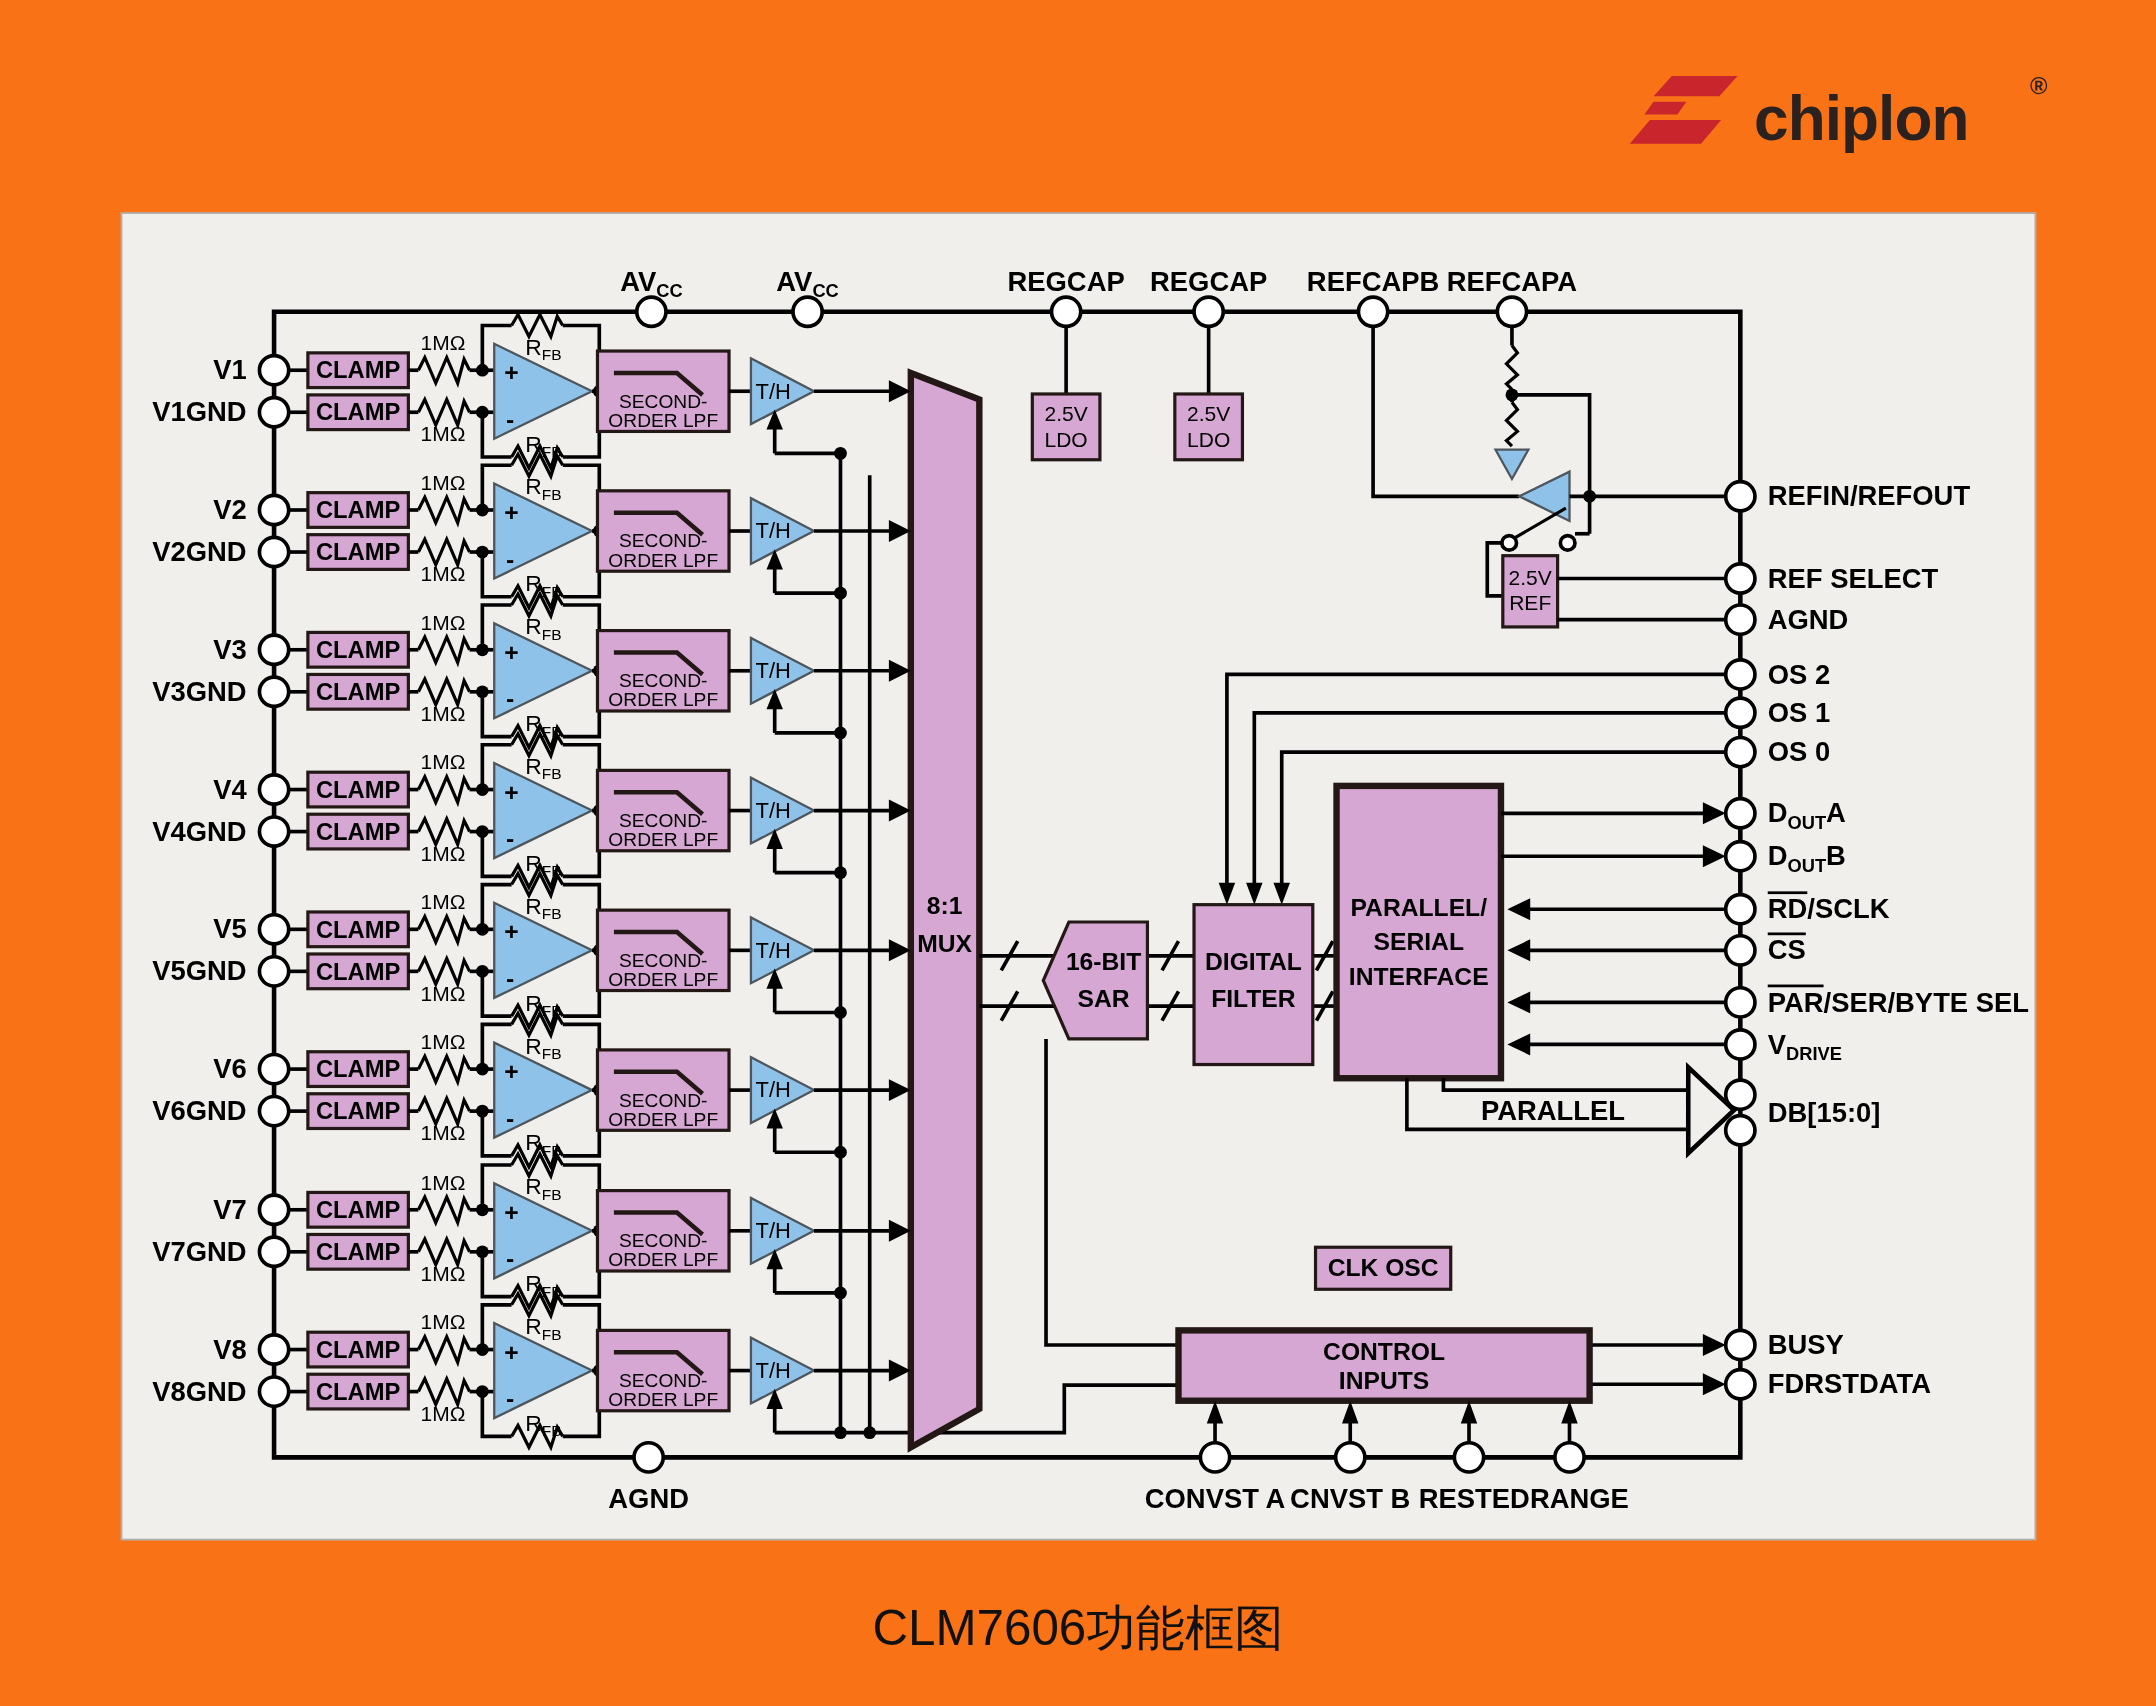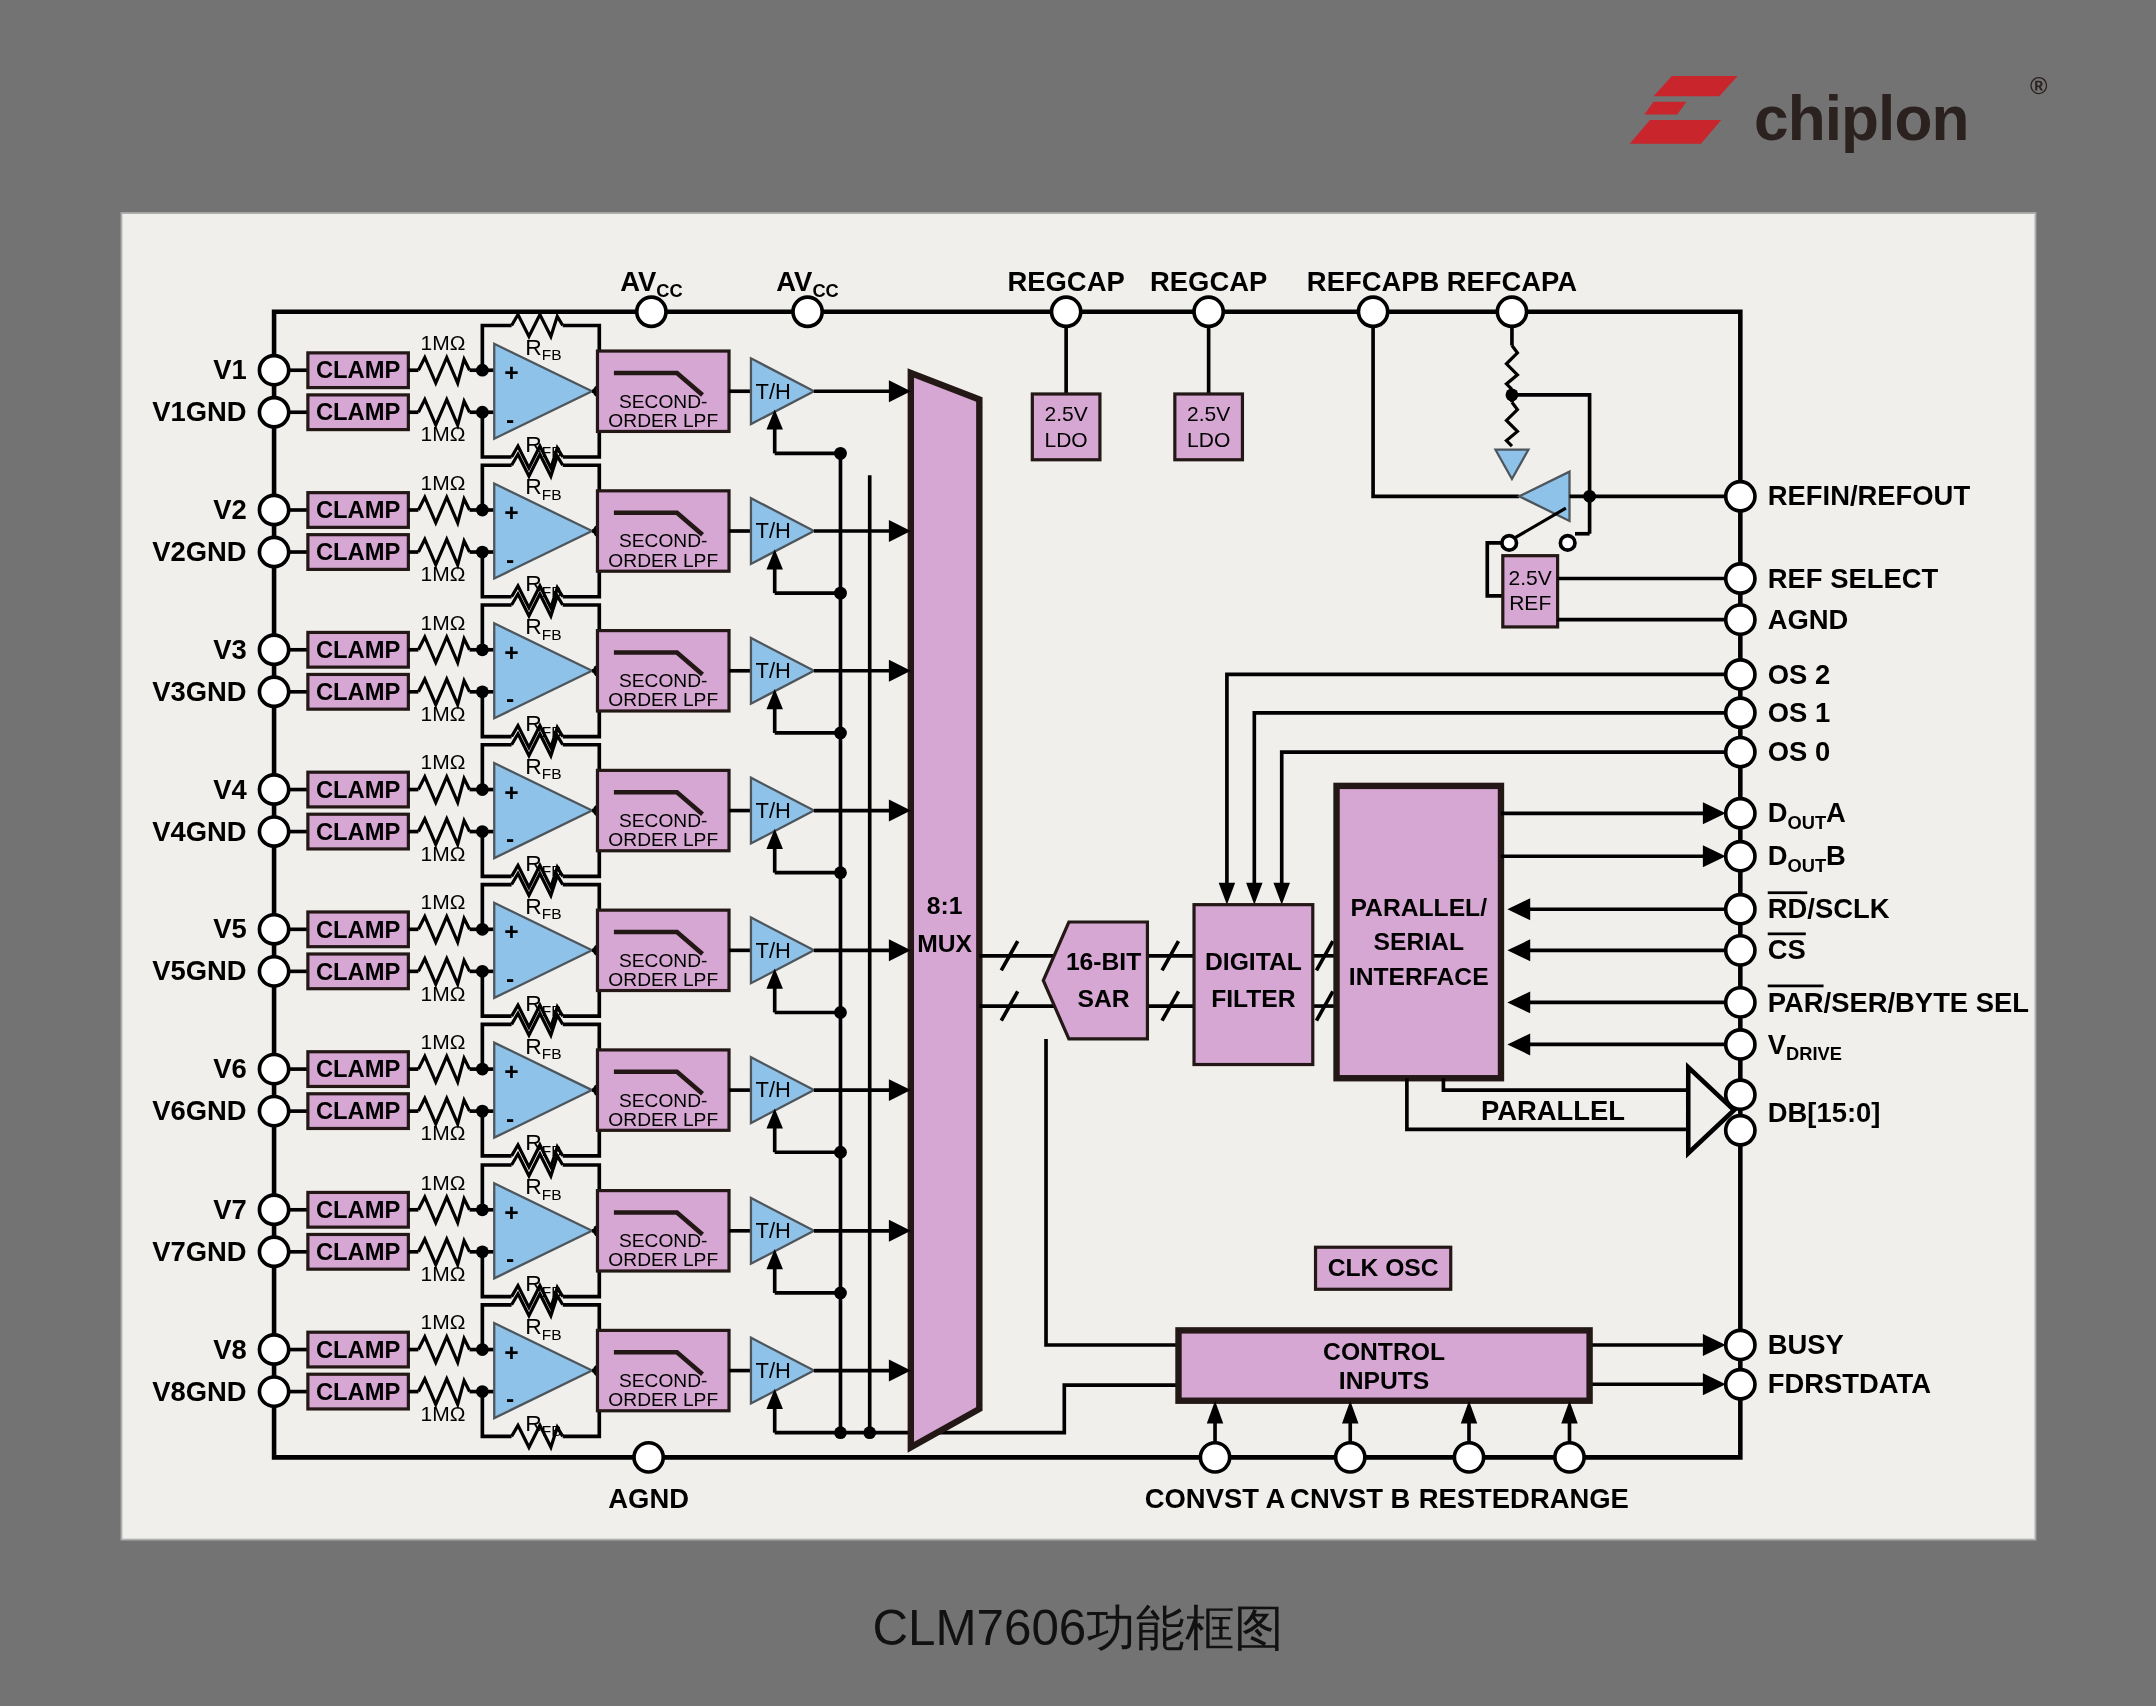--- a/index.html
+++ b/index.html
@@ -1,20 +1,20 @@
 <!DOCTYPE html>
 <html style="--pink: #d5a7d2; --blue: #8fc2e9; --red: #c9252c; --dark: #231815; --line: #000000; --panel: #f0efec; --border: #b0b0b0;font-size:14.6px"><head>
 <meta charset="utf-8">
 <style>
   :root{
     --pink:#d5a7d2; --blue:#8fc2e9; --red:#c9252c; --dark:#231815;
     --line:#000000; --panel:#f0efec; --border:#b0b0b0;
   }
   html,body{margin:0;padding:0;background:#ffffff;}
-  .stage{width:2156px;height:1707px;position:relative;background:#737373;
+  .stage{width:2156px;height:1707px;position:relative;background:#f97316;
          font-family:"Liberation Sans","DejaVu Sans",sans-serif;}
   svg{display:block;}
   
   .panel{fill:var(--panel);stroke:var(--border);stroke-width:2;}
   .rail{stroke:var(--line);stroke-width:5;fill:none;}
   .wire{stroke:var(--line);stroke-width:4;fill:none;}
   .thin{stroke:var(--line);stroke-width:3.5;fill:none;}
   .pin{fill:#ffffff;stroke:var(--line);stroke-width:4;}
   .dot{fill:var(--line);stroke:none;}
   .pinkbox{fill:var(--pink);stroke:var(--dark);stroke-width:3.5;}

